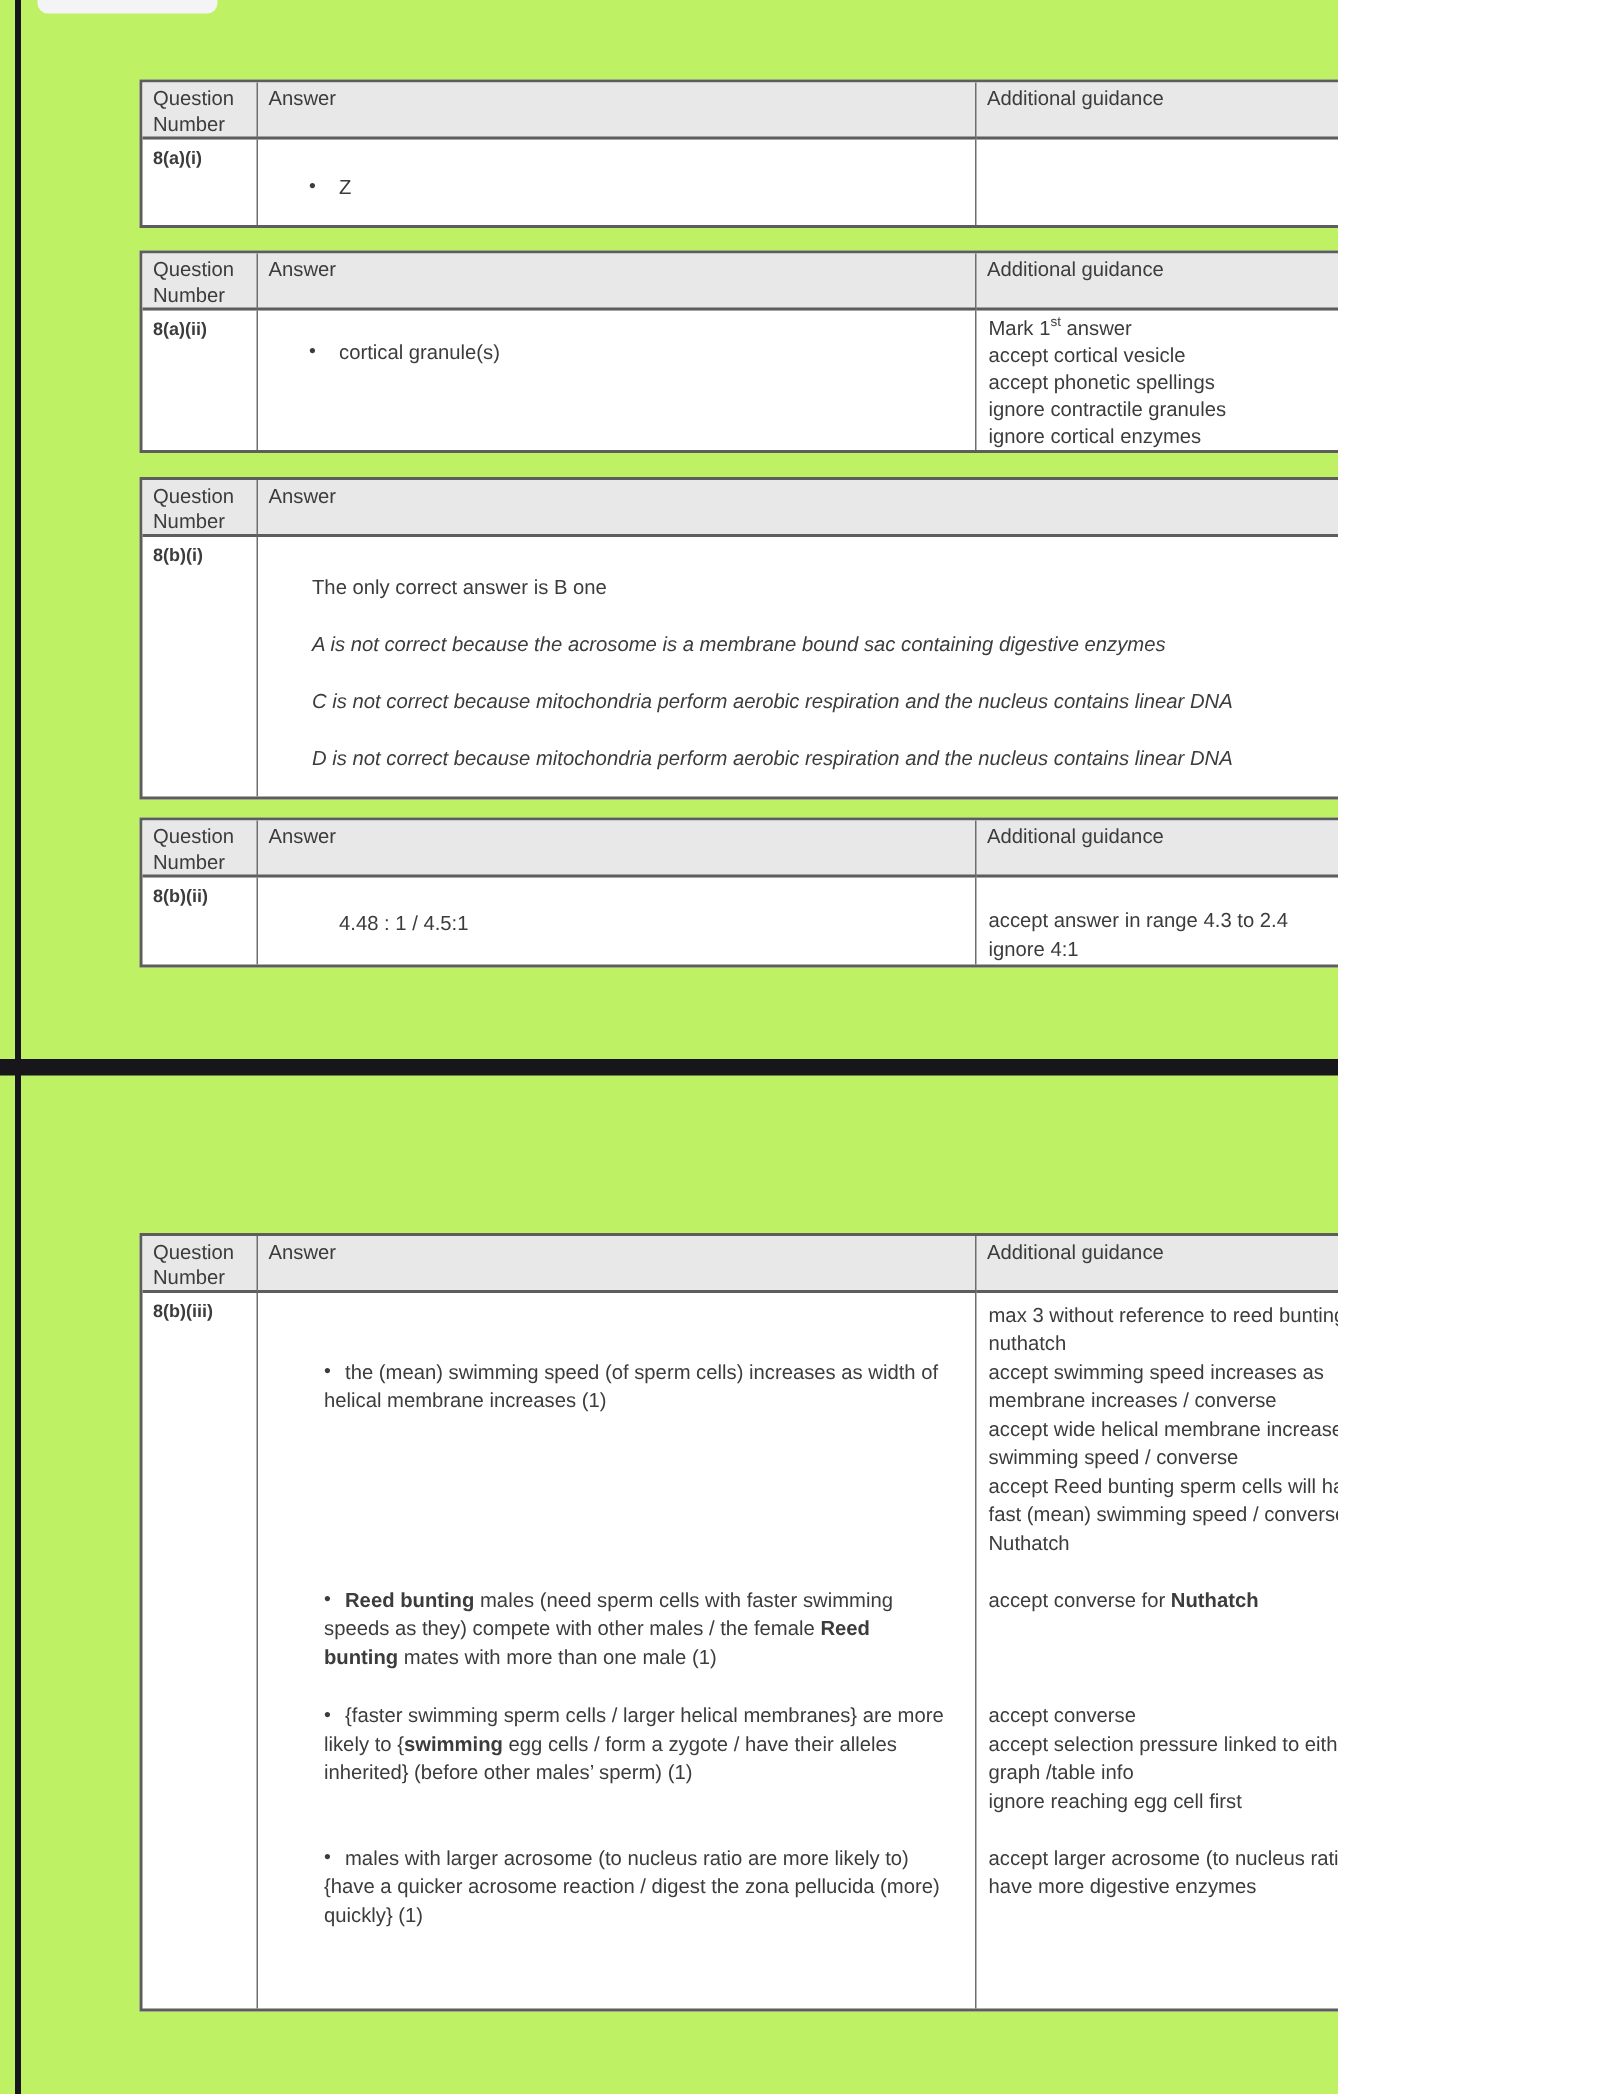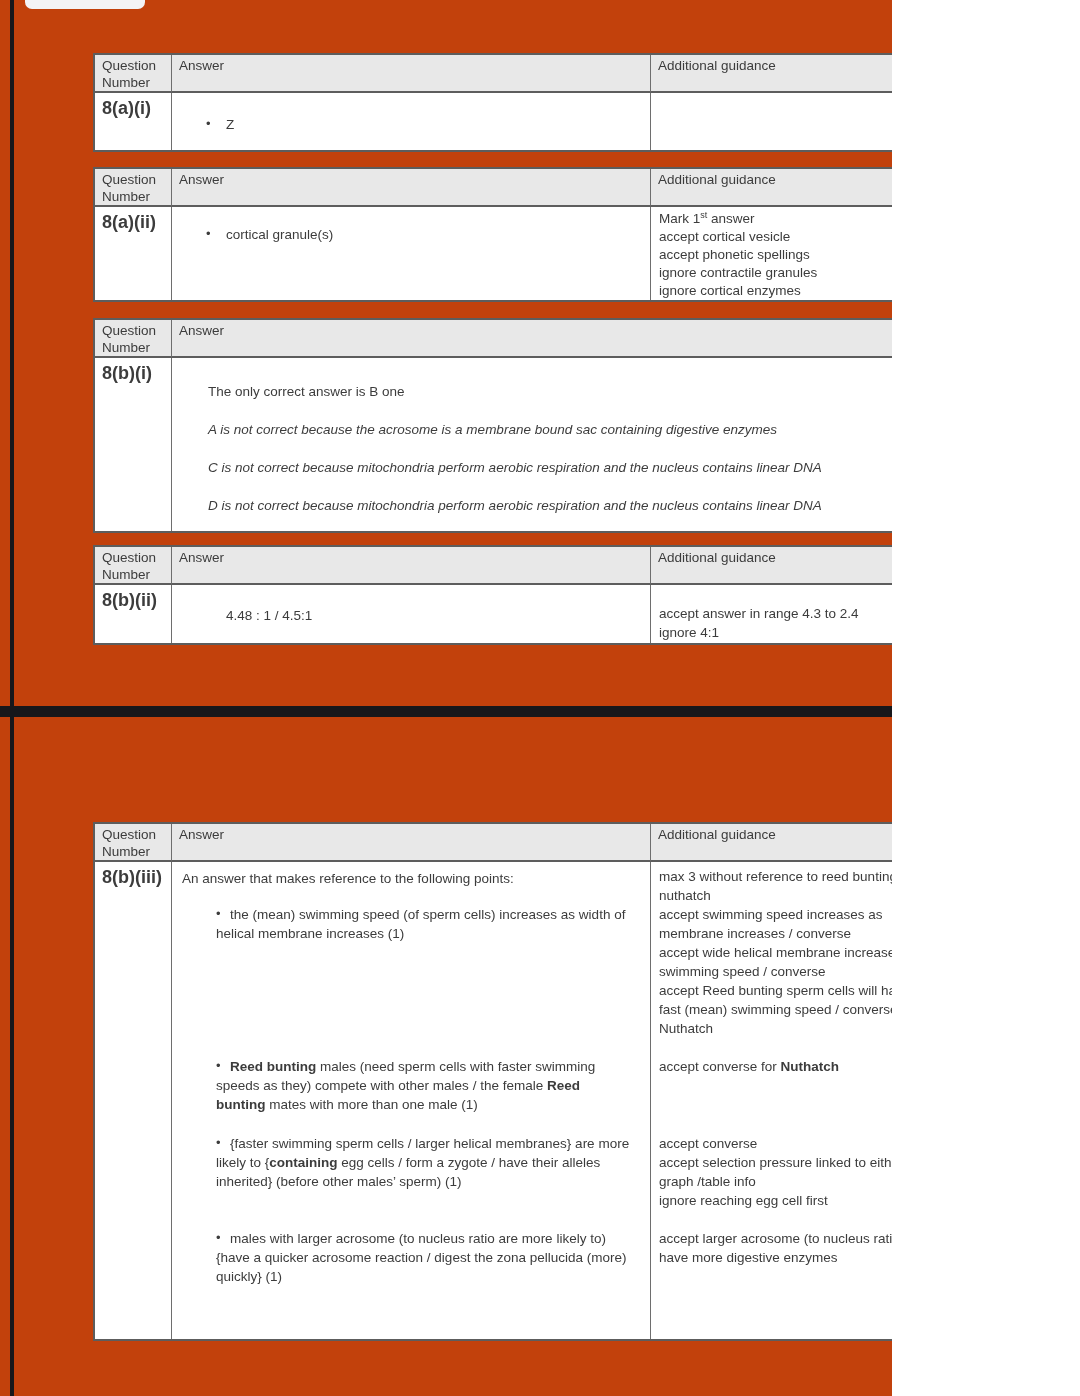--- a/index.html
+++ b/index.html
@@ -1,36 +1,36 @@
 <!DOCTYPE html>
 <html><head>
 <meta charset="utf-8">
 <style>
   * { margin:0; padding:0; box-sizing:border-box; }
   html,body { width:1080px; height:1396px; background:#ffffff; }
   body { font-family:"Liberation Sans","DejaVu Sans",sans-serif; color:#3c3c3c; }
-  #screen { position:relative; width:892px; height:1396px; overflow:hidden; background:#c2410c; }
+  #screen { position:relative; width:892px; height:1396px; overflow:hidden; background:#bef264; }
 
   
   .edge-bar { position:absolute; top:0; height:100%; background:#17171b; }
   .edge-bar.left  { left:10px; width:4px; }
   .edge-bar.right { left:1073px; width:7px; }
   .page-divider { position:absolute; left:0; width:1080px; top:706px; height:11px; background:#17171b; }
   .top-blob { position:absolute; left:25px; top:0; width:120px; height:9px; background:#f4f4f6; border-radius:0 0 7px 7px; }
 
   
   .tbl { position:absolute; left:93px; width:920px; border:2px solid #5d5d5d; background:#ffffff; }
   .row { display:grid; grid-template-columns:77px 479px 288px 72px; }
   .row.merged { grid-template-columns:77px 768px 72px; }
   .hrow { height:38px; background:#e8e8e8; }
   .hrow > div { border-right:1px solid #6e6e6e; border-bottom:2px solid #5d5d5d; padding:2px 6px 0 7px; font-size:13.5px; line-height:17px; }
   .hrow > div:last-child { border-right:none; }
   .brow > div { border-right:1px solid #6e6e6e; position:relative; }
   .brow > div:last-child { border-right:none; }
-  .qn { font-weight:bold; font-size:18px; padding:5px 4px 0 7px; }
+  .qn { font-weight:bold; font-size:12px; padding:5px 4px 0 7px; }
   .mark { font-weight:bold; font-size:13.5px; text-align:center; }
   p, .line { font-size:13.5px; line-height:19px; }
 
   
   .bu { position:relative; }
   .bu .dot { position:absolute; left:0; top:-1px; font-size:13px; }
   .bu .btx { margin-left:20px; }
 
   
   .t1-body { height:57px; }
@@ -161,32 +161,31 @@
   <div class="tbl t5" style="top:822px;">
     <div class="row hrow">
       <div>Question Number</div>
       <div>Answer</div>
       <div>Additional guidance</div>
       <div>Mark</div>
     </div>
     <div class="row brow t5-body">
       <div class="qn">8(b)(iii)</div>
       <div class="ans">
-        <div class="intro line">An answer that makes reference to the following points:</div>
         <div class="bu bu1 line">
           <span class="dot">•</span>
           <span class="btx"><span>the (mean) swimming speed (of sperm cells) increases as width of helical membrane increases (1)</span></span>
         </div>
         <div class="bu bu2 line">
           <span class="dot">•</span>
           <span class="btx"><span class="b">Reed bunting</span><span> males (need sperm cells with faster swimming speeds as they) compete with other males / the female </span><span class="b">Reed bunting</span><span> mates with more than one male (1)</span></span>
         </div>
         <div class="bu bu3 line">
           <span class="dot">•</span>
-          <span class="btx"><span>{faster swimming sperm cells / larger helical membranes} are more likely to {</span><span class="b">containing</span><span> egg cells / form a zygote / have their alleles inherited} (before other males’ sperm) (1)</span></span>
+          <span class="btx"><span>{faster swimming sperm cells / larger helical membranes} are more likely to {</span><span class="b">swimming</span><span> egg cells / form a zygote / have their alleles inherited} (before other males’ sperm) (1)</span></span>
         </div>
         <div class="bu bu4 line">
           <span class="dot">•</span>
           <span class="btx"><span>males with larger acrosome (to nucleus ratio are more likely to) {have a quicker acrosome reaction / digest the zona pellucida (more) quickly} (1)</span></span>
         </div>
       </div>
       <div class="guid">
         <div class="ga">
           <p>max 3 without reference to reed bunting or nuthatch</p>
           <p>accept swimming speed increases as membrane increases / converse</p>

